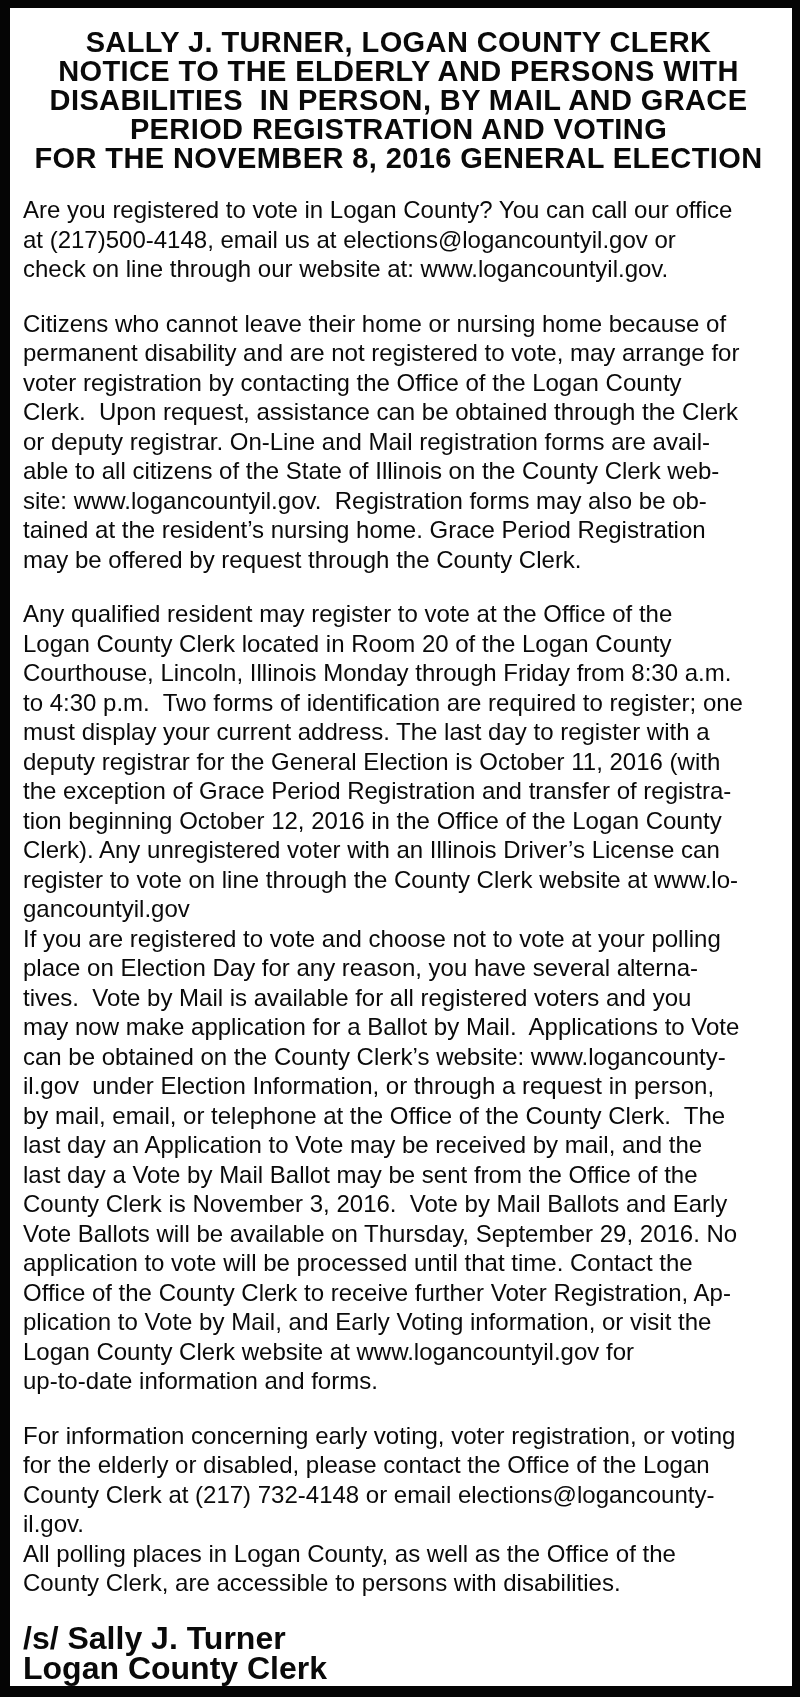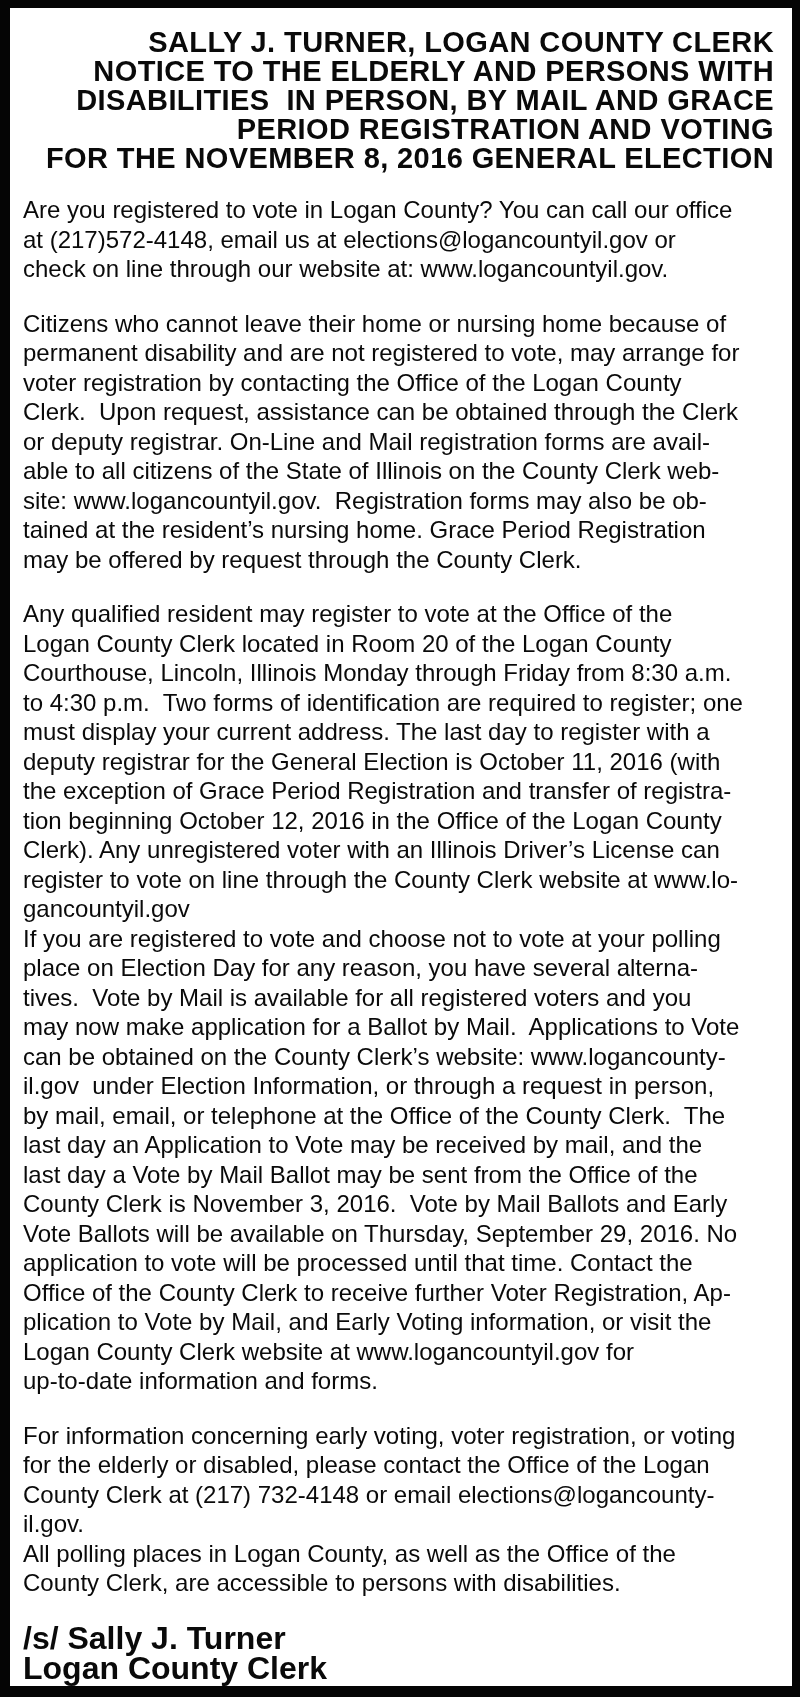--- a/index.html
+++ b/index.html
@@ -17,21 +17,21 @@
     overflow: hidden;
     font-family: "Liberation Sans", "DejaVu Sans", sans-serif;
     color: #0a0a0a;
   }
 
   .notice-title {
     font-weight: bold;
     font-size: 29px;
     line-height: 29px;
     letter-spacing: 0.4px;
-    text-align: right;
+    text-align: center;
     white-space: pre-wrap;
     margin: 6px 0 22px 0;
   }
 
   .body-text p {
     font-size: 24px;
     line-height: 29.5px;
     white-space: pre-wrap;
     margin: 0 0 25px 0;
   }
@@ -49,21 +49,21 @@
 
 <div class="page">
   <div class="notice-title">SALLY J. TURNER, LOGAN COUNTY CLERK
 NOTICE TO THE ELDERLY AND PERSONS WITH
 DISABILITIES  IN PERSON, BY MAIL AND GRACE
 PERIOD REGISTRATION AND VOTING
 FOR THE NOVEMBER 8, 2016 GENERAL ELECTION</div>
 
   <div class="body-text">
     <p>Are you registered to vote in Logan County? You can call our office
-at (217)572-4148, email us at elections@logancountyil.gov or
+at (217)500-4148, email us at elections@logancountyil.gov or
 check on line through our website at: www.logancountyil.gov.</p>
 
     <p>Citizens who cannot leave their home or nursing home because of
 permanent disability and are not registered to vote, may arrange for
 voter registration by contacting the Office of the Logan County
 Clerk.  Upon request, assistance can be obtained through the Clerk
 or deputy registrar. On-Line and Mail registration forms are avail-
 able to all citizens of the State of Illinois on the County Clerk web-
 site: www.logancountyil.gov.  Registration forms may also be ob-
 tained at the resident’s nursing home. Grace Period Registration

